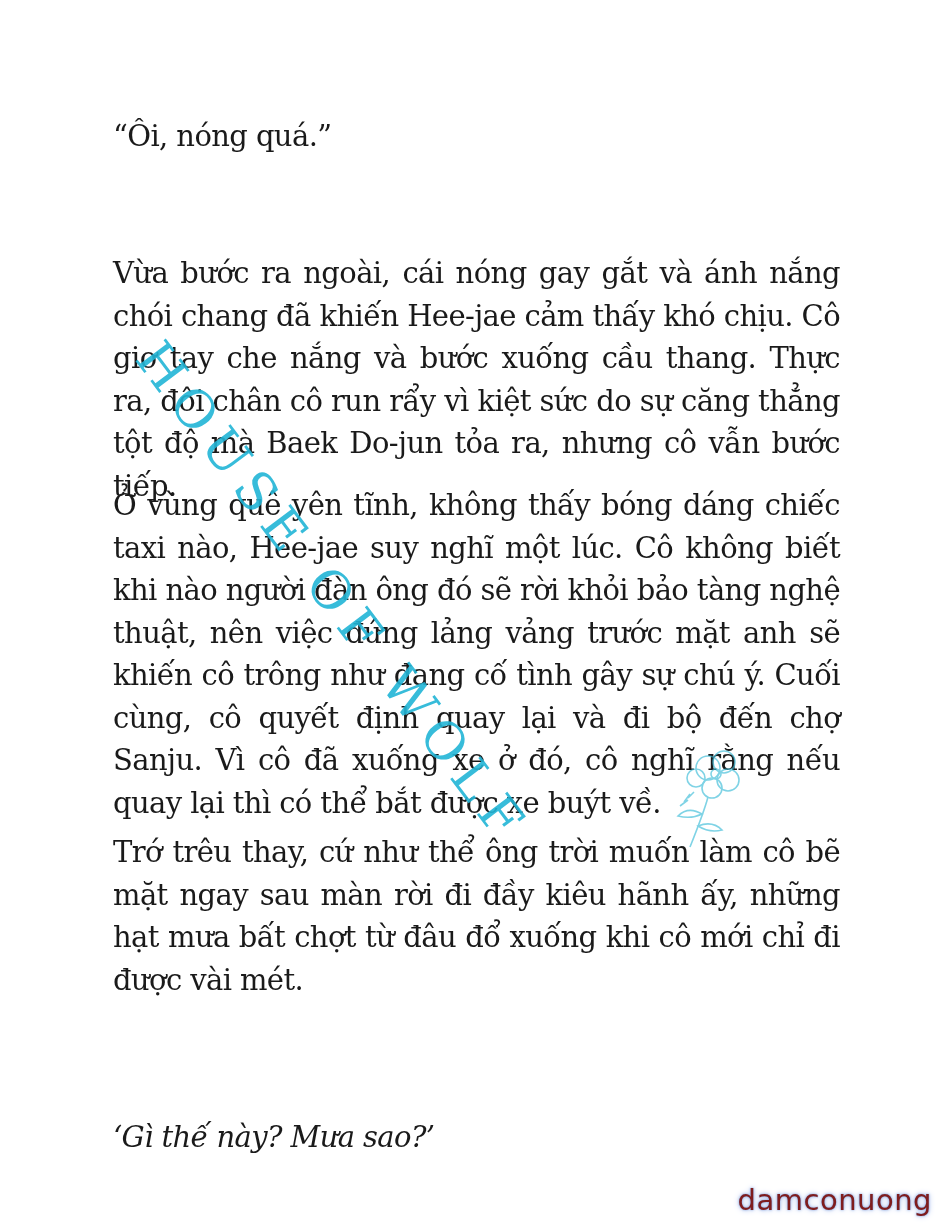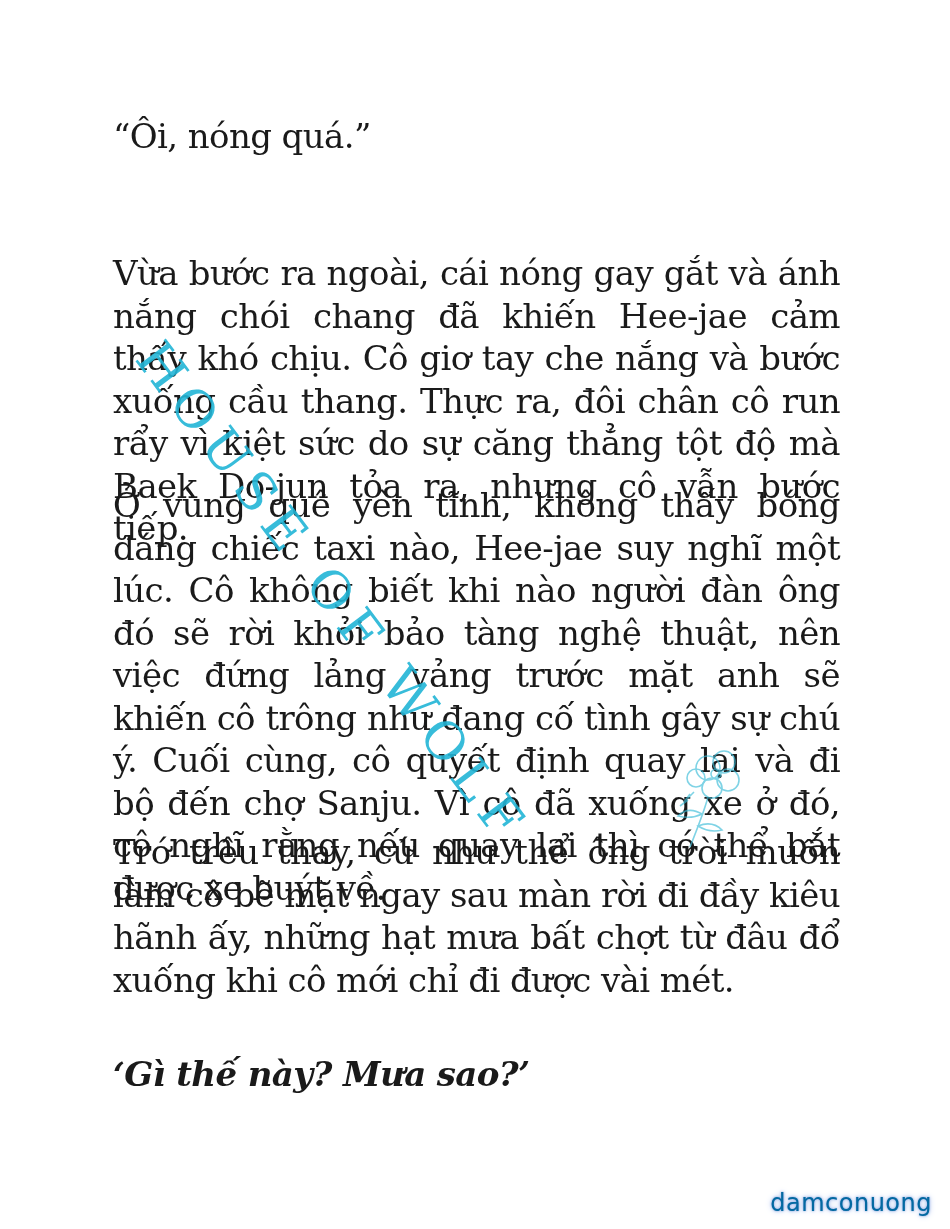--- a/index.html
+++ b/index.html
@@ -18,36 +18,36 @@
     .page {
       position: absolute;
       left: 113px;
       top: 0;
       width: 727px;
     }
     .para {
       position: absolute;
       left: 0;
       width: 727px;
-      font-size: 34px;
+      font-size: 29px;
       line-height: 42.5px;
       text-align: justify;
       text-align-last: left;
       letter-spacing: -0.6px;
       word-spacing: 0px;
       margin: 0;
     }
     .para.italic {
       font-style: italic;
     }
     .p1 { top: 115px; }
     .p2 { top: 212px; margin-top: 40px; }
     .p3 { top: 484px; }
     .p4 { top: 831px; }
-    .p5 { top: 1053px; font-weight: bold; }
+    .p5 { top: 1116px; }
 
     
     .wm-text {
       position: absolute;
       left: 172px;
       top: 330px;
       transform-origin: 0 0;
       transform: rotate(53deg);
       color: #22b5d6;
       opacity: 0.9;
@@ -64,22 +64,22 @@
       width: 80px;
       height: 110px;
       opacity: 0.65;
       pointer-events: none;
     }
     .wm-site {
       position: absolute;
       right: 18px;
       bottom: 12px;
       font-family: "DejaVu Sans", "Liberation Sans", sans-serif;
-      font-size: 24px;
-      color: #0369a1;
+      font-size: 29px;
+      color: #7f1d1d;
       letter-spacing: 0.5px;
       text-shadow: 0 0 3px #8aa8e0, 0 0 6px #b7c8f0, 0 0 1px #7f9bd8;
       pointer-events: none;
     }
   </style>
 </head>
 <body>
 
 <div class="page">
   <p class="para p1">“Ôi, nóng quá.”</p>

